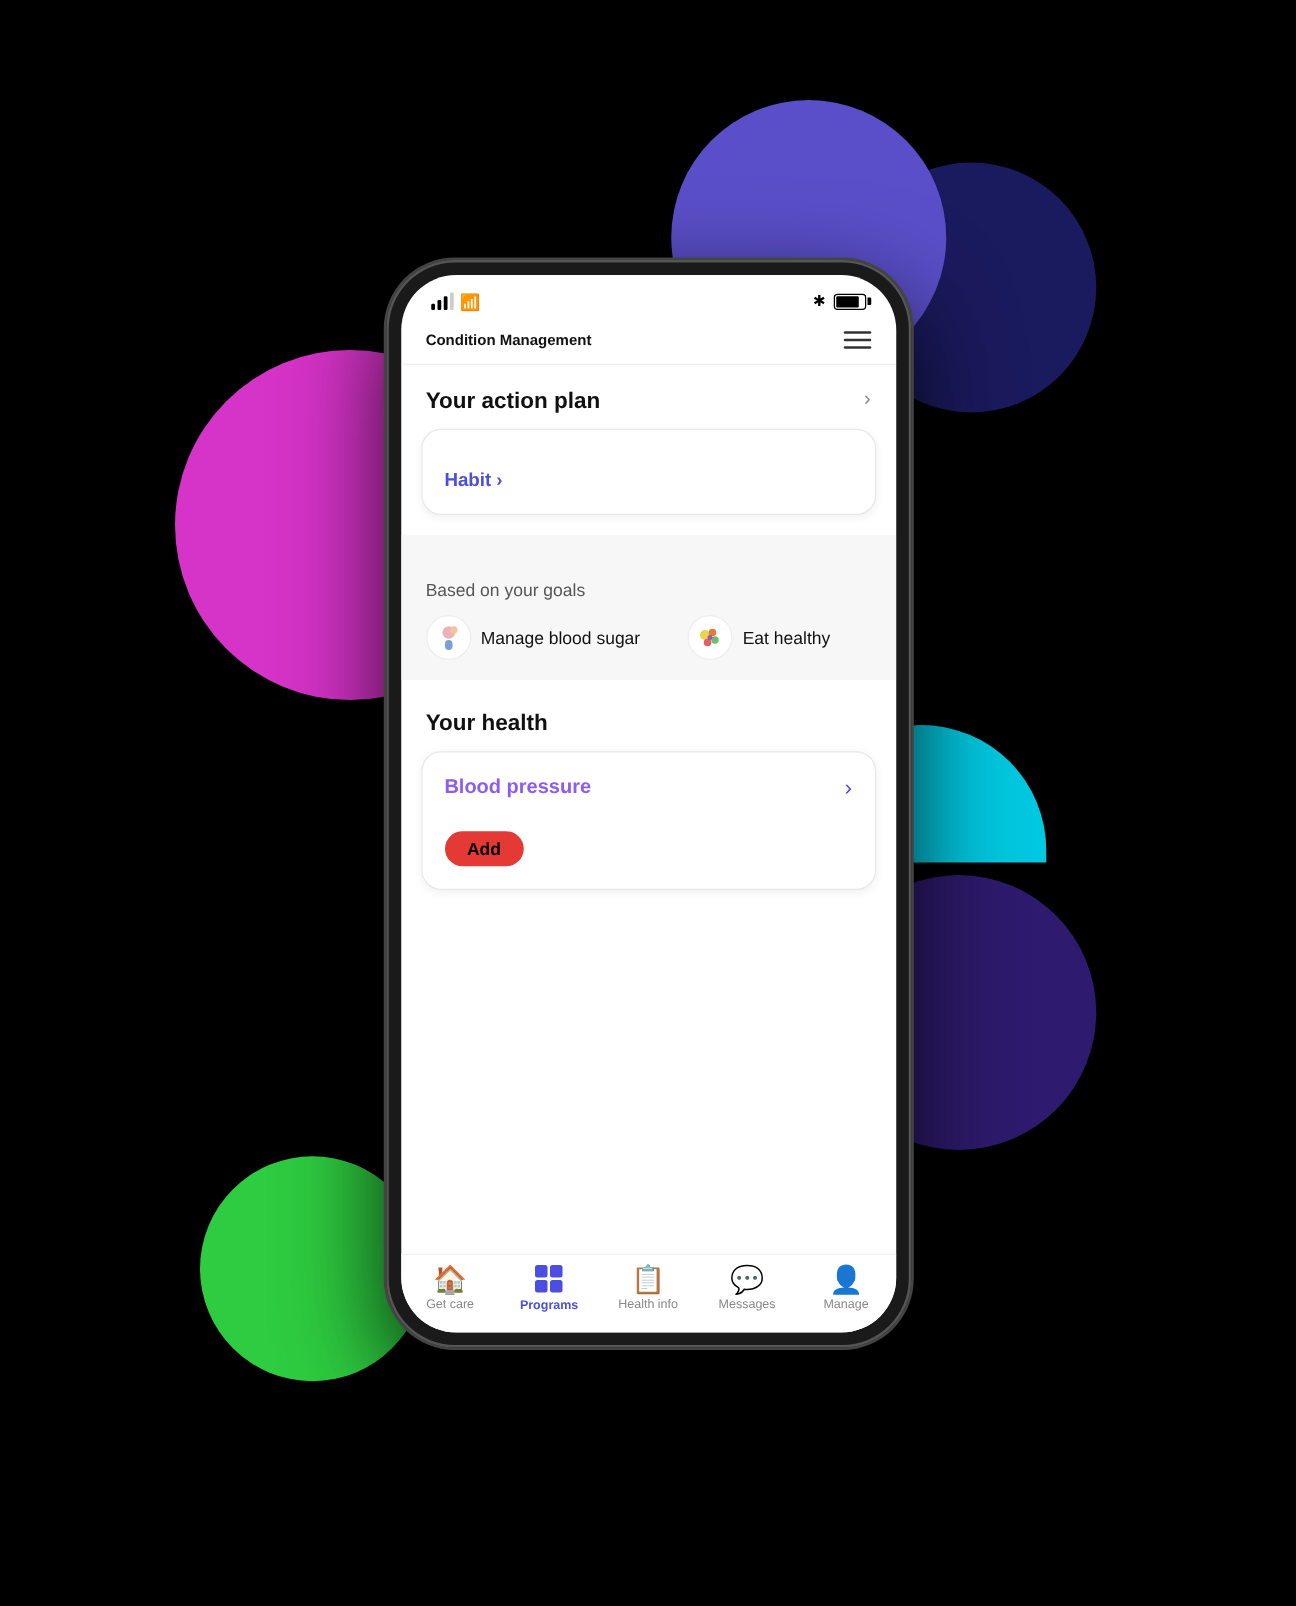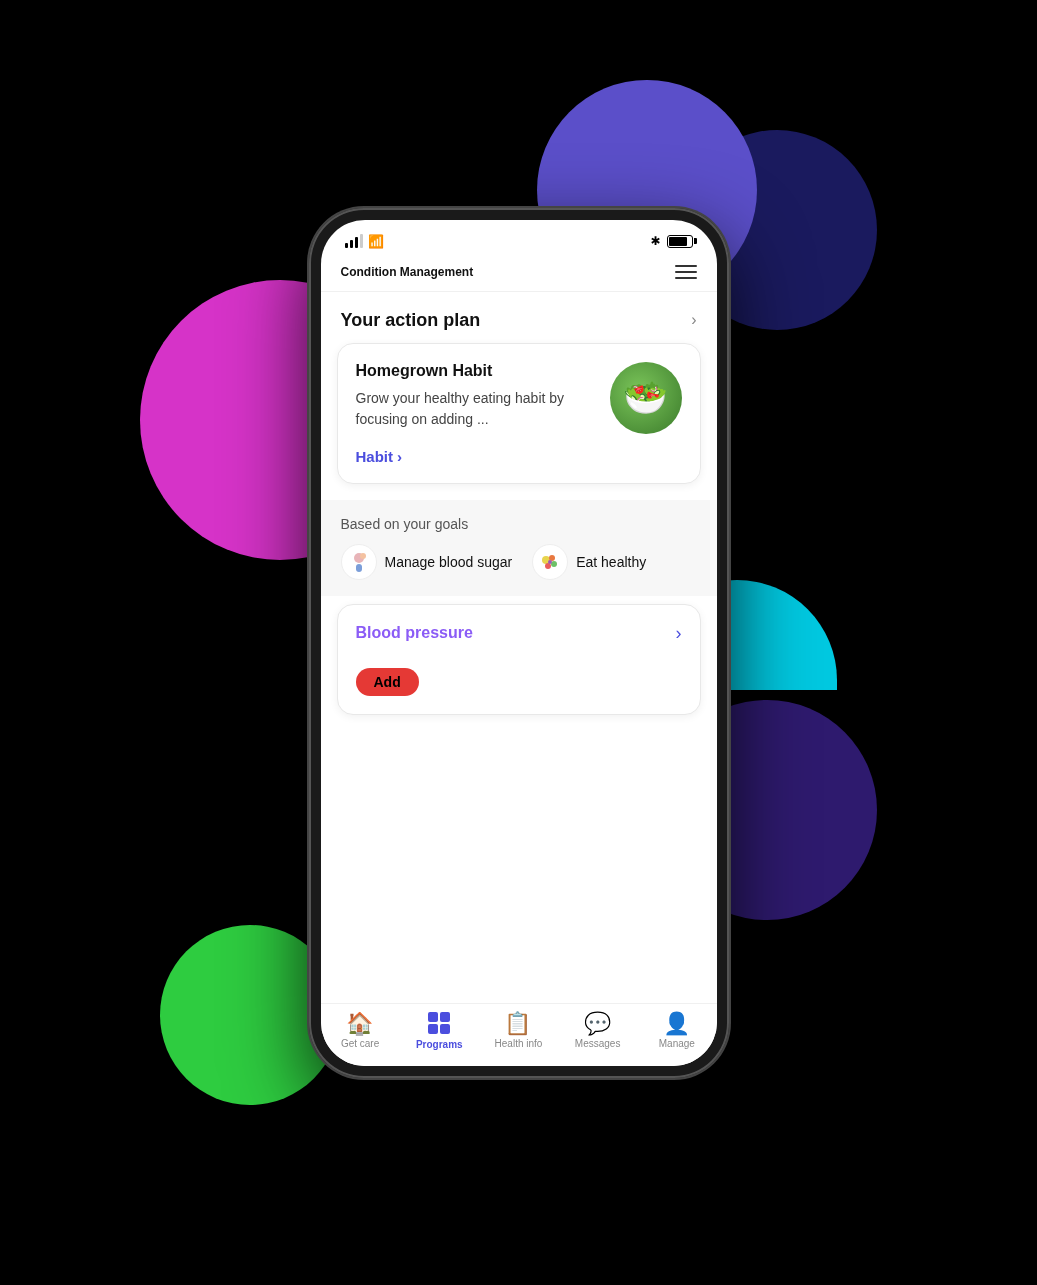--- a/index.html
+++ b/index.html
@@ -290,24 +290,25 @@
     
     .goals-section {
       background: #f7f7f7;
       padding: 16px 20px;
       margin-bottom: 8px;
     }
     .goals-label {
       font-size: 14px;
       color: #555;
       margin-bottom: 12px;
+      margin-top: 20px;
     }
     .goals-row {
       display: flex;
-      gap: 20px;
+      gap: 38px;
       align-items: center;
     }
     .goal-item {
       display: flex;
       align-items: center;
       gap: 8px;
       cursor: pointer;
     }
     .goal-icon {
       width: 36px;
@@ -473,27 +474,20 @@
     </div>
 
     <div class="scroll-content">
 
       <div class="section-header">
         <span class="section-title">Your action plan</span>
         <span class="section-chevron">›</span>
       </div>
 
       <div class="card">
-        <div class="card-inner">
-          <div class="card-text">
-            <div class="card-title">Homegrown Habit</div>
-            <div class="card-desc">Grow your healthy eating habit by focusing on adding ...</div>
-          </div>
-          <div class="card-image spinach-circle"></div>
-        </div>
         <div class="start-link">
           <span>Habit</span>
           <span>›</span>
         </div>
       </div>
 
       <div class="goals-section">
         <div class="goals-label">Based on your goals</div>
         <div class="goals-row">
           <div class="goal-item">
@@ -515,20 +509,23 @@
                 <circle cx="10" cy="16" r="3" fill="#E85D5D"></circle>
                 <circle cx="12" cy="12" r="2" fill="#9B59B6"></circle>
               </svg>
             </div>
             <span class="goal-text">Eat healthy</span>
           </div>
         </div>
       </div>
 
       <div class="health-section">
+        <div class="health-header">
+          <span class="health-title">Your health</span>
+        </div>
         <div class="health-card">
           <div class="health-card-header">
             <span class="health-card-title">Blood pressure</span>
             <span class="health-card-chevron">›</span>
           </div>
           <div class="add-btn">Add</div>
         </div>
       </div>
 
     </div>

